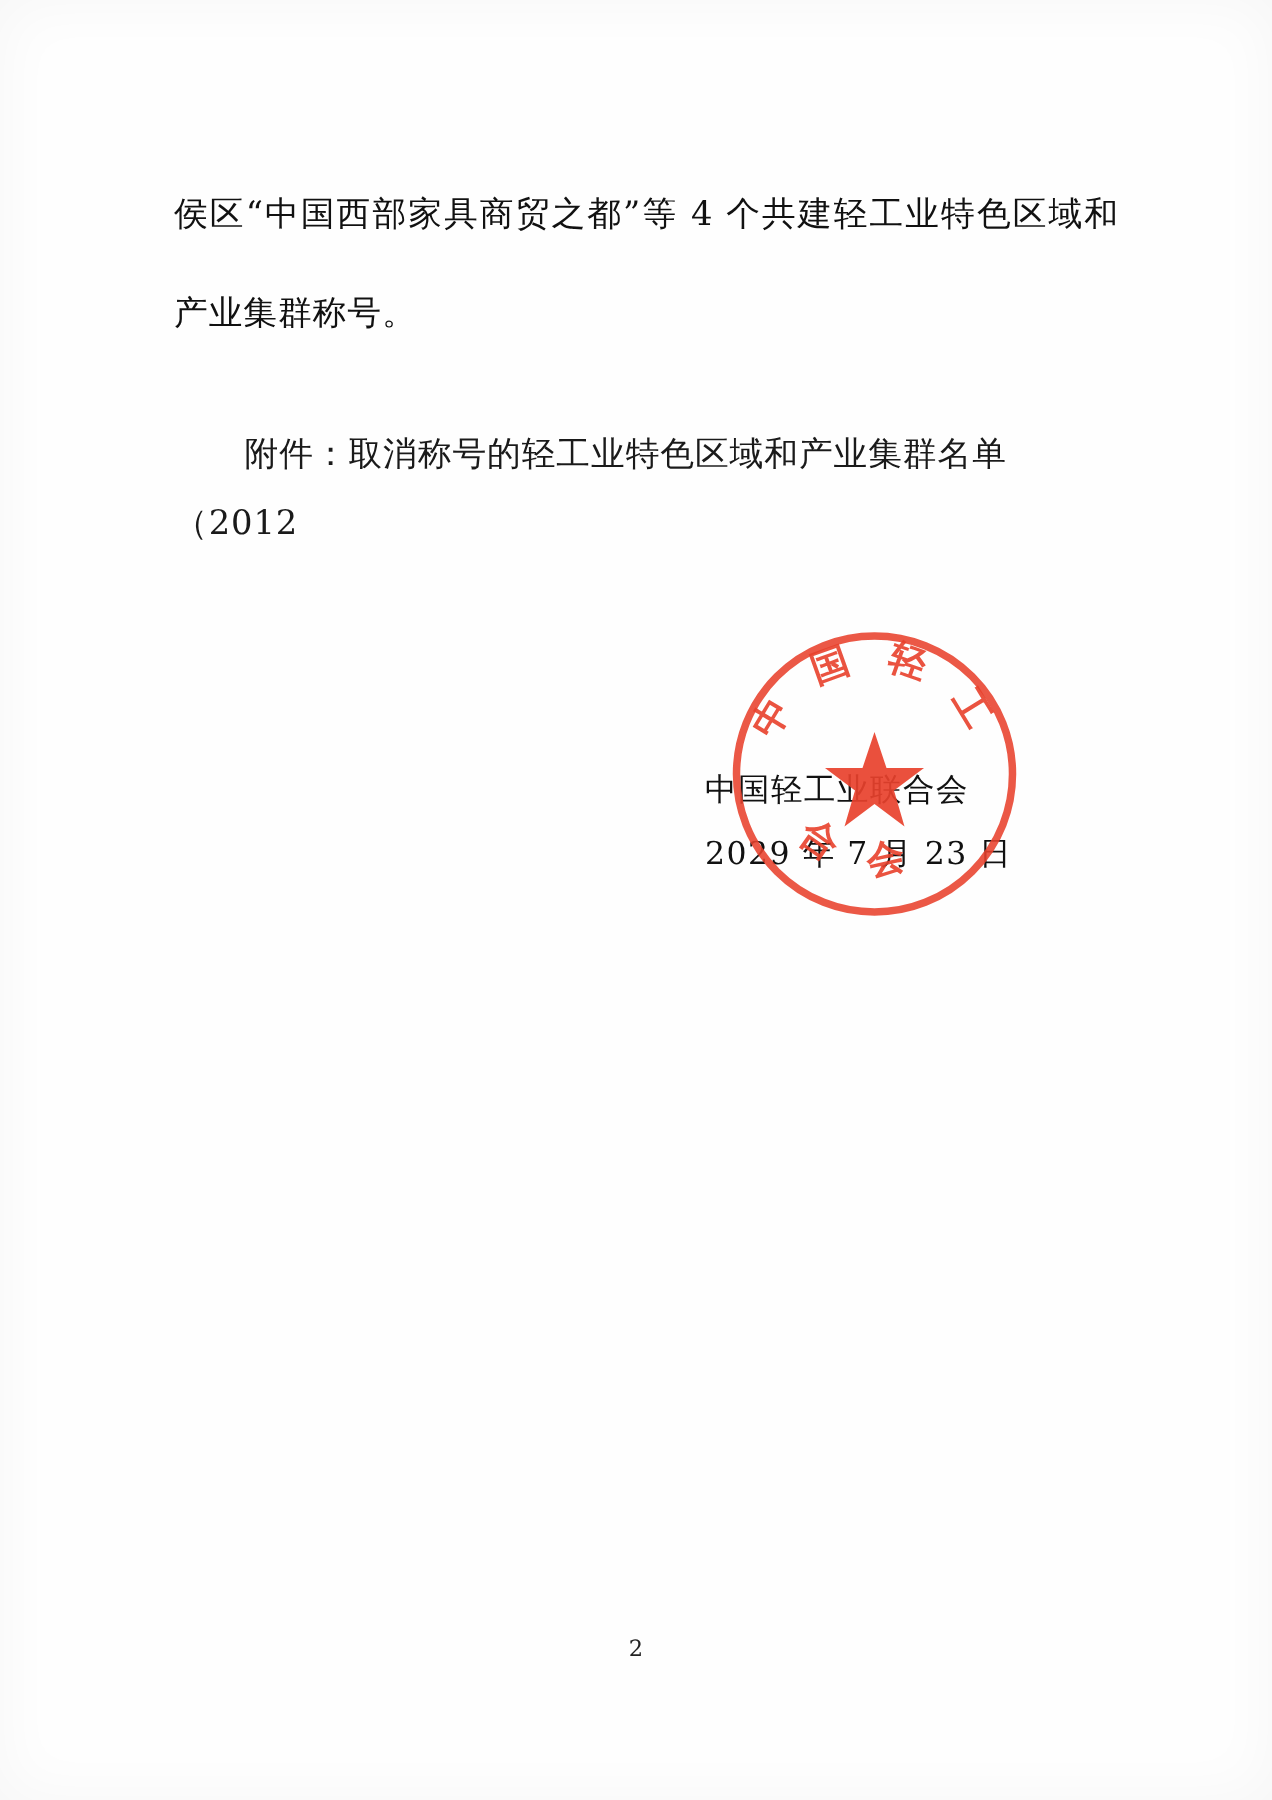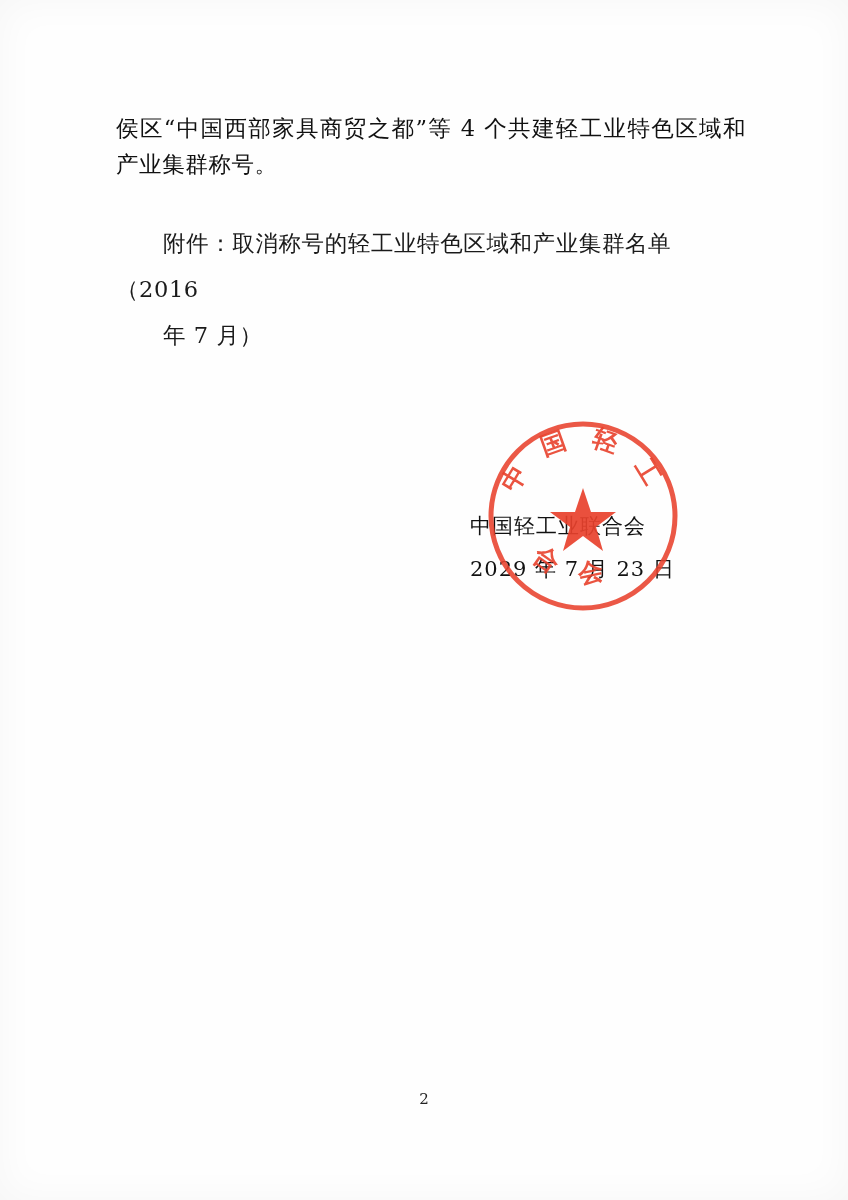--- a/index.html
+++ b/index.html
@@ -31,21 +31,21 @@
 
   .body-text {
     position: absolute;
     left: 116px;
     top: 110px;
     width: 630px;
   }
 
   .para {
     font-size: 22.5px;
-    line-height: 36px;
+    line-height: 66px;
     letter-spacing: 0.6px;
     color: #111;
     margin: 0 0 4px 0;
     text-align: justify;
     text-justify: inter-ideograph;
   }
   .indent {
     text-indent: 47px;
   }
 
@@ -102,22 +102,21 @@
 </style>
 </head>
 <body>
 
 <div class="page">
 
   <div class="body-text">
     <p class="para">侯区“中国西部家具商贸之都”等 4 个共建轻工业特色区域和产业集群称号。</p>
 
     <div class="attachment">
-      <div>附件：取消称号的轻工业特色区域和产业集群名单（2016</div>
-      <div class="attachment-cont">年 7 月）</div>
+      <div>附件：取消称号的轻工业特色区域和产业集群名单（2012</div>
     </div>
   </div>
 
   <div class="signature">
     <div class="sig-line">中国轻工业联合会</div>
     <div class="sig-line">2029 年 7 月 23 日</div>
   </div>
 
   <div class="seal">
     <svg width="196" height="196" viewBox="0 0 196 196" xmlns="http://www.w3.org/2000/svg">

